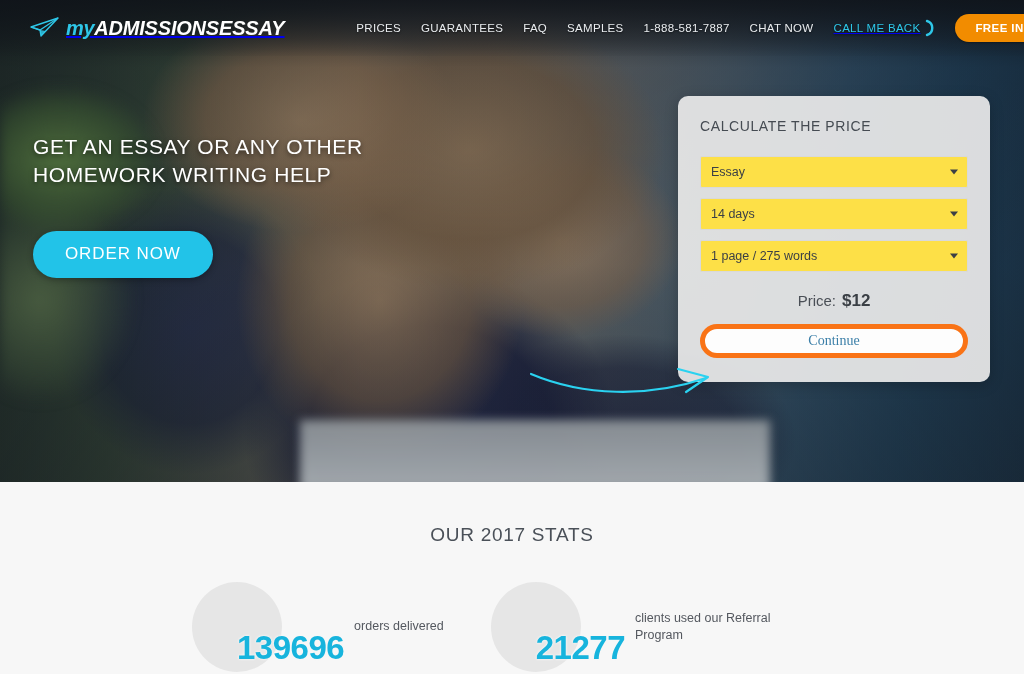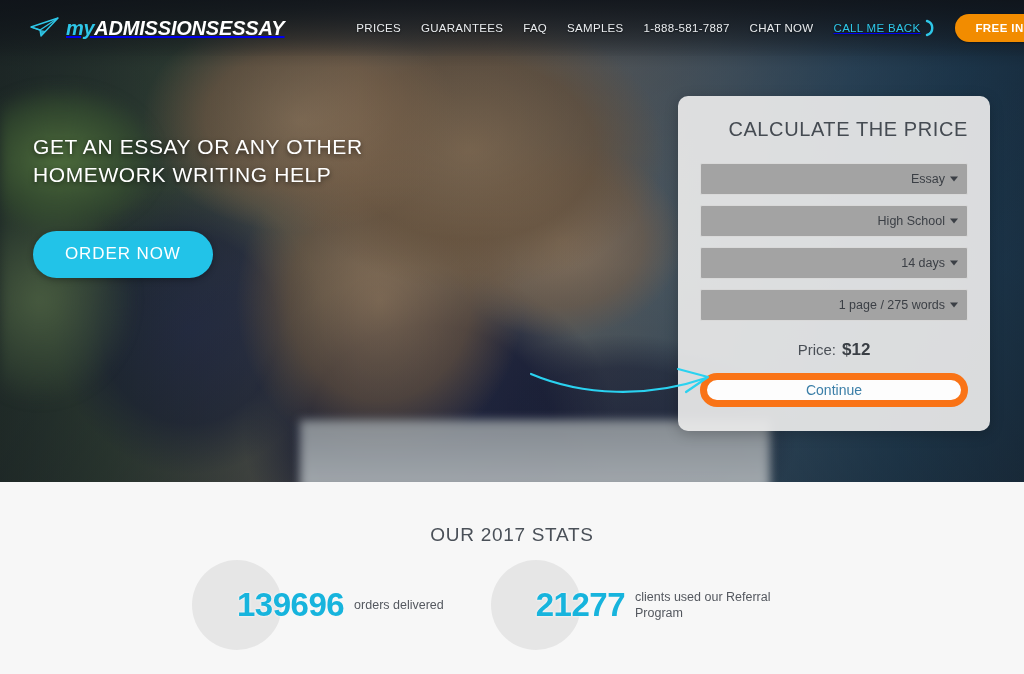--- a/index.html
+++ b/index.html
@@ -124,45 +124,45 @@
   
   .calc {
     position: absolute; left: 678px; top: 96px; width: 312px;
     background: rgba(233,233,233,0.93);
     border-radius: 10px;
     box-shadow: 0 3px 14px rgba(0,0,0,.22);
     padding: 22px 22px 24px 22px;
     z-index: 15;
   }
   .calc-title {
-    text-align: right; color: #454b52; font-size: 20px;
+    text-align: left; color: #454b52; font-size: 14px;
     letter-spacing: 0.6px; margin-bottom: 22px;
   }
   .calc-select {
     position: relative; width: 100%; height: 32px; margin-bottom: 10px;
-    background: #a3a3a3; border: 1px solid #d9d9d9; border-radius: 2px;
+    background: #fde047; border: 1px solid #d9d9d9; border-radius: 2px;
     display: flex; align-items: center; padding: 0 22px 0 10px;
-    font-size: 12.5px; color: #3b3f45; cursor: pointer; justify-content: flex-end;
+    font-size: 12.5px; color: #3b3f45; cursor: pointer;
   }
   .calc-select:last-of-type { margin-bottom: 0; }
   .calc-select .caret {
     position: absolute; right: 9px; top: 50%; transform: translateY(-50%);
     width: 0; height: 0; border-left: 4px solid transparent; border-right: 4px solid transparent;
     border-top: 5px solid #3b3f45;
   }
   .calc-price {
     text-align: center; margin-top: 19px; margin-bottom: 13px;
     color: #4a4f56;
   }
   .calc-price .lbl { font-size: 15px; }
   .calc-price .amt { font-size: 17px; font-weight: bold; margin-left: 6px; color: #3a3f45; }
   .btn-continue {
     display: block; width: 100%; height: 34px;
-    background: #fdfdfd; border: 7px solid #f97316; border-radius: 18px;
-    color: #3b7fa8; font-size: 14px;
+    background: #fdfdfd; border: 5px solid #f97316; border-radius: 18px;
+    color: #3b7fa8; font-size: 14px; font-family: Liberation Serif, serif;
   }
 
   
   .stats {
     position: absolute; left: 0; top: 482px; width: 1024px; height: 200px;
     background: #f7f7f7;
   }
   .stats-title {
     text-align: center; margin-top: 42px;
     font-size: 19px; color: #4a5058; letter-spacing: 0.7px;
@@ -173,20 +173,21 @@
   }
   .stat { display: flex; align-items: center; position: relative; }
   .stat-circle {
     position: absolute; left: -45px; top: 50%; transform: translateY(-50%);
     width: 90px; height: 90px; border-radius: 50%; background: #e6e6e6; z-index: 0;
   }
   .stat-num {
     position: relative; z-index: 1;
     font-size: 33px; font-weight: bold; color: #17b4dd; letter-spacing: -0.5px;
     text-shadow: 0 0 3px #f7f7f7, 0 0 2px #f7f7f7;
+    margin-top: 43px;
   }
   .stat-label {
     position: relative; z-index: 1; margin-left: 10px;
     font-size: 12.5px; color: #54585f; line-height: 1.3; max-width: 160px;
   }
 </style>
 </head>
 <body>
 
 <div class="page">
@@ -250,24 +251,20 @@
   </span>
 
   <div class="calc">
     <div class="calc-title">CALCULATE THE PRICE</div>
 
     <div class="calc-select">
       <span>Essay</span>
       <span class="caret"></span>
     </div>
     <div class="calc-select">
-      <span>High School</span>
-      <span class="caret"></span>
-    </div>
-    <div class="calc-select">
       <span>14 days</span>
       <span class="caret"></span>
     </div>
     <div class="calc-select">
       <span>1 page / 275 words</span>
       <span class="caret"></span>
     </div>
 
     <div class="calc-price">
       <span class="lbl">Price:</span><span class="amt">$12</span>

